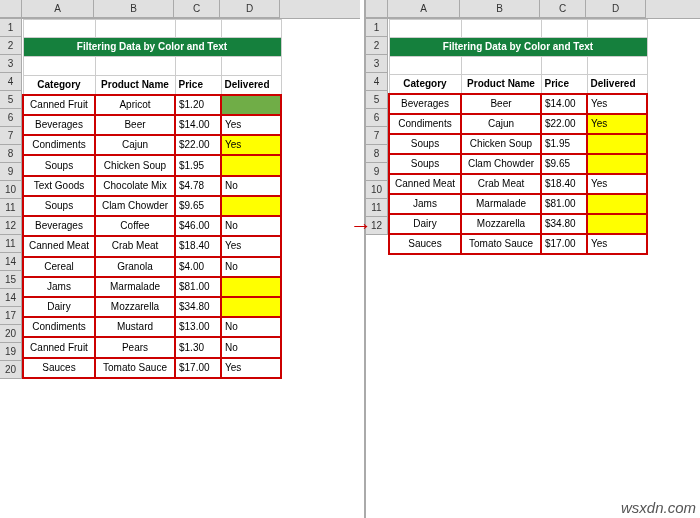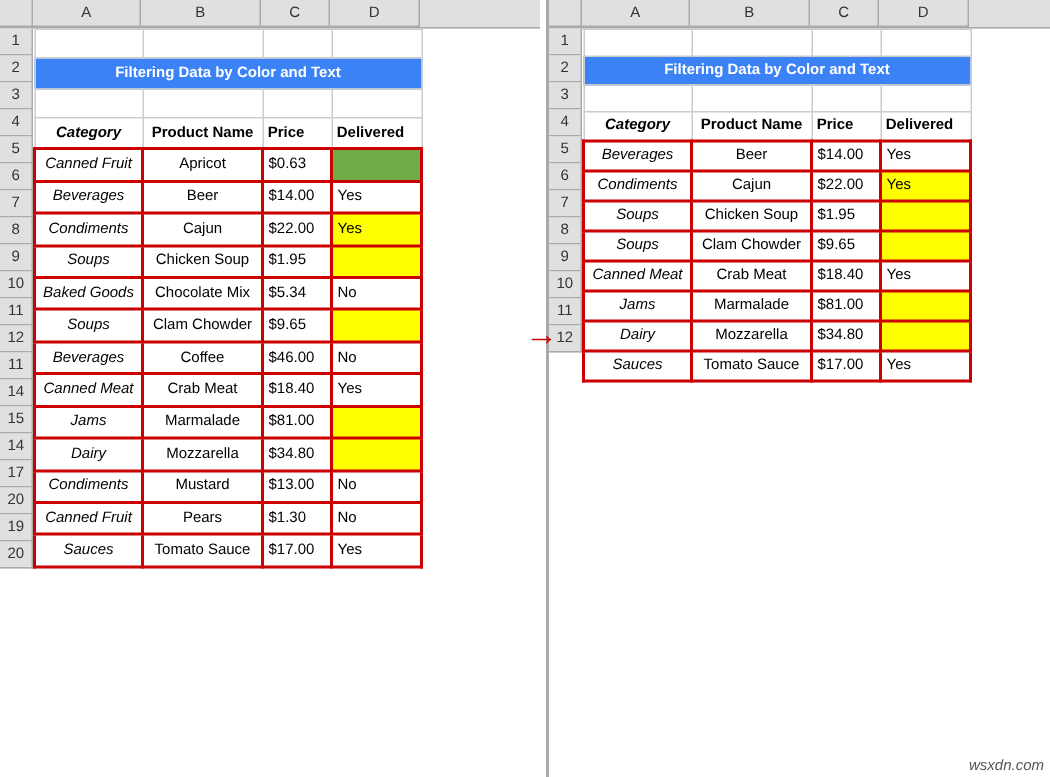--- a/index.html
+++ b/index.html
@@ -47,21 +47,21 @@
       border: 1px solid #ccc;
       padding: 1px 3px;
       white-space: nowrap;
       height: 18px;
       line-height: 16px;
       font-size: 10px;
       text-align: center;
     }
 
     .title-cell {
-      background: #3b82f6;
+      background: #15803d;
       color: white;
       font-weight: bold;
       text-align: center;
       font-size: 11px;
       height: 20px;
       border: 1px solid #999;
     }
 
     .header-cell {
       background: white;
@@ -123,38 +123,38 @@
       position: absolute;
       font-size: 18px;
       color: #c00;
       font-weight: bold;
     }
 
     .watermark {
       position: absolute;
       bottom: 2px;
       right: 4px;
-      font-size: 10px;
+      font-size: 15px;
       color: #555;
       font-style: italic;
     }
 
     
     .col-a { width: 22px; }
     .col-b { width: 72px; }
     .col-c { width: 80px; }
     .col-d { width: 46px; }
     .col-e { width: 60px; }
 
     .col-b2 { width: 72px; }
     .col-c2 { width: 80px; }
     .col-d2 { width: 46px; }
     .col-e2 { width: 60px; }
 
-    td.cell-b { width: 72px; text-align: center; font-style: italic; }
+    td.cell-b { width: 72px; text-align: center; }
     td.cell-c { width: 80px; text-align: center; }
     td.cell-d { width: 46px; text-align: left; }
     td.cell-e { width: 60px; text-align: left; }
   </style>
 </head>
 <body>
 
 <div class="spreadsheet-container">
 
   <div class="left-area">
@@ -215,21 +215,21 @@
 
           <tr>
             <td class="cell-b header-cell">Category</td>
             <td class="cell-c header-cell">Product Name</td>
             <td class="cell-d header-cell">Price</td>
             <td class="cell-e header-cell">Delivered</td>
           </tr>
             <tr>
     <td class="cell-b red-border">Canned Fruit</td>
     <td class="cell-c red-border">Apricot</td>
-    <td class="cell-d red-border">$0.63</td>
+    <td class="cell-d red-border">$1.20</td>
     <td class="cell-e red-border" style="background:#70ad47;"></td>
   </tr>
             <tr>
     <td class="cell-b red-border">Beverages</td>
     <td class="cell-c red-border">Beer</td>
     <td class="cell-d red-border">$14.00</td>
     <td class="cell-e red-border" style="">Yes</td>
   </tr>
             <tr>
     <td class="cell-b red-border">Condiments</td>
@@ -237,42 +237,48 @@
     <td class="cell-d red-border">$22.00</td>
     <td class="cell-e red-border" style="background:#ffff00;">Yes</td>
   </tr>
             <tr>
     <td class="cell-b red-border">Soups</td>
     <td class="cell-c red-border">Chicken Soup</td>
     <td class="cell-d red-border">$1.95</td>
     <td class="cell-e red-border" style="background:#ffff00;"></td>
   </tr>
             <tr>
-    <td class="cell-b red-border">Baked Goods</td>
+    <td class="cell-b red-border">Text Goods</td>
     <td class="cell-c red-border">Chocolate Mix</td>
-    <td class="cell-d red-border">$5.34</td>
+    <td class="cell-d red-border">$4.78</td>
     <td class="cell-e red-border" style="">No</td>
   </tr>
             <tr>
     <td class="cell-b red-border">Soups</td>
     <td class="cell-c red-border">Clam Chowder</td>
     <td class="cell-d red-border">$9.65</td>
     <td class="cell-e red-border" style="background:#ffff00;"></td>
   </tr>
             <tr>
     <td class="cell-b red-border">Beverages</td>
     <td class="cell-c red-border">Coffee</td>
     <td class="cell-d red-border">$46.00</td>
     <td class="cell-e red-border" style="">No</td>
   </tr>
             <tr>
     <td class="cell-b red-border">Canned Meat</td>
     <td class="cell-c red-border">Crab Meat</td>
     <td class="cell-d red-border">$18.40</td>
     <td class="cell-e red-border" style="">Yes</td>
+  </tr>
+            <tr>
+    <td class="cell-b red-border">Cereal</td>
+    <td class="cell-c red-border">Granola</td>
+    <td class="cell-d red-border">$4.00</td>
+    <td class="cell-e red-border" style="">No</td>
   </tr>
             <tr>
     <td class="cell-b red-border">Jams</td>
     <td class="cell-c red-border">Marmalade</td>
     <td class="cell-d red-border">$81.00</td>
     <td class="cell-e red-border" style="background:#ffff00;"></td>
   </tr>
             <tr>
     <td class="cell-b red-border">Dairy</td>
     <td class="cell-c red-border">Mozzarella</td>

